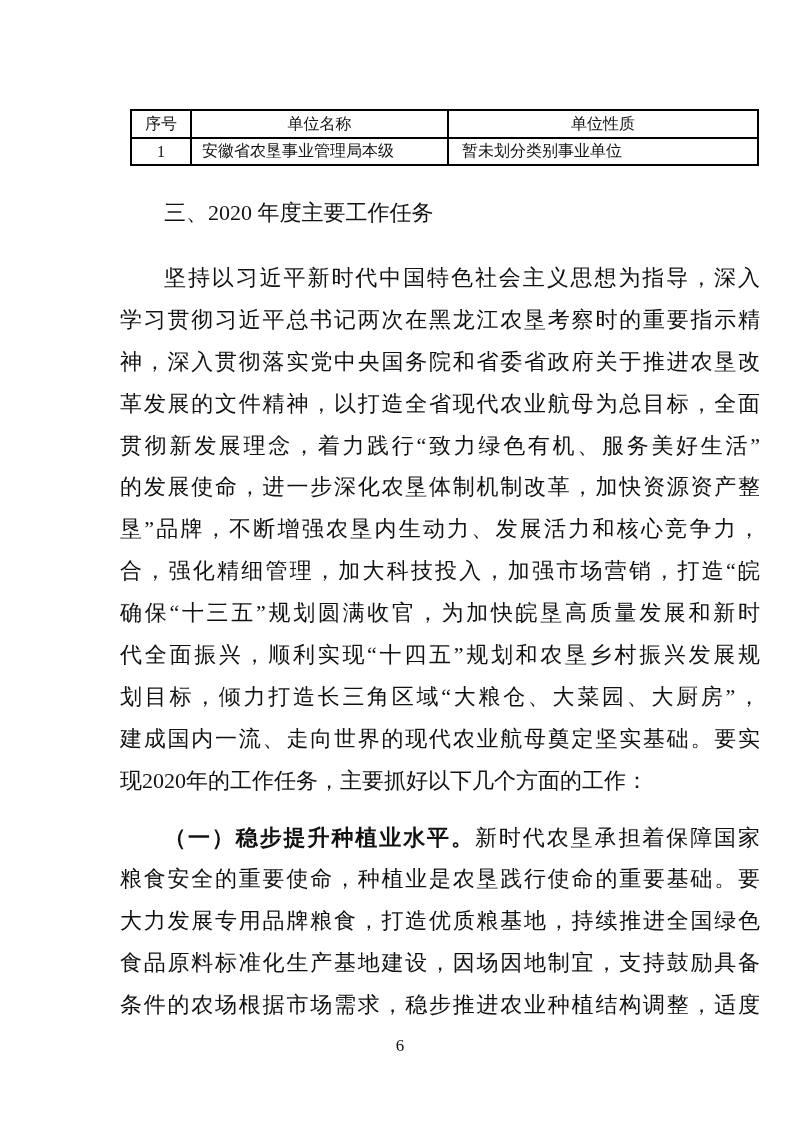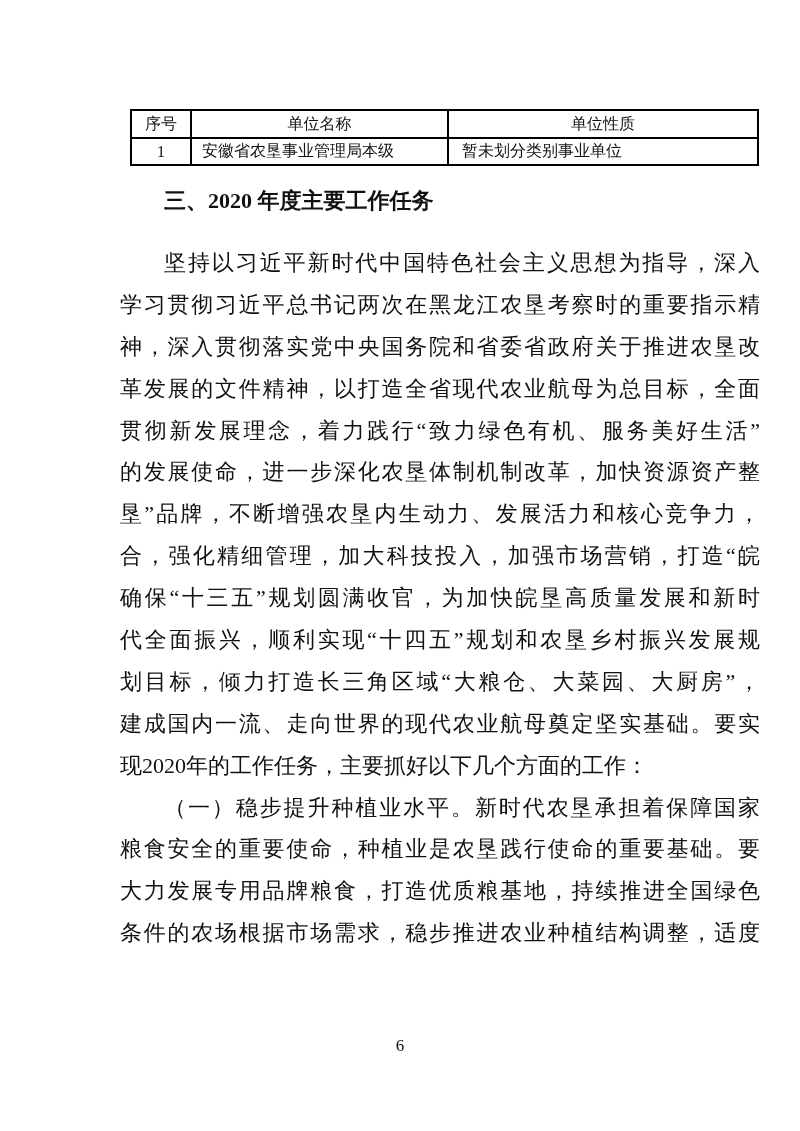--- a/index.html
+++ b/index.html
@@ -30,41 +30,41 @@
   .doc-table th{height:26px;text-align:center;}
   .doc-table td{height:25px;}
   .c-no{width:58px;text-align:center;}
   .c-name{width:245px;}
   td.c-name{padding-left:10px;text-align:left;}
   .c-type{width:295px;}
   td.c-type{padding-left:13px;text-align:left;}
 
   
   .heading{
-    position:absolute;left:120px;top:186px;width:660px;
-    font-size:22px;font-weight:700;line-height:30px;
+    position:absolute;left:120px;top:198px;width:660px;
+    font-size:22px;font-weight:400;line-height:30px;
     text-indent:44px;
     white-space:nowrap;
   }
 
   
   .bodytext{
     position:absolute;left:120px;top:242px;width:640px;
     font-size:22px;
   }
   .line{
     height:41.9px;line-height:41.9px;
     text-align:justify;
     text-align-last:justify;
     text-justify:inter-character;
     overflow:hidden;
   }
   .line.natural{text-align:right;text-align-last:left;}
-  .line.indent{text-indent:44px;}
-  .b{font-weight:400;}
+  .line.indent{text-indent:44px;margin-top:15px;}
+  .b{font-weight:700;}
 
   
   .page-number{
     position:absolute;left:0;top:1036px;width:800px;
     text-align:center;font-size:17px;
   }
 </style>
 </head>
 <body>
 
@@ -102,19 +102,20 @@
         <div class="line"><span>确保“十三五”规划圆满收官，为加快皖垦高质量发展和新时</span></div>
         <div class="line"><span>代全面振兴，顺利实现“十四五”规划和农垦乡村振兴发展规</span></div>
         <div class="line"><span>划目标，倾力打造长三角区域“大粮仓、大菜园、大厨房”，</span></div>
         <div class="line"><span>建成国内一流、走向世界的现代农业航母奠定坚实基础。要实</span></div>
         <div class="line natural"><span>现2020年的工作任务，主要抓好以下几个方面的工作：</span></div>
       </div>
       <div>
         <div class="line indent"><span class="b">（一）稳步提升种植业水平。</span><span>新时代农垦承担着保障国家</span></div>
         <div class="line"><span>粮食安全的重要使命，种植业是农垦践行使命的重要基础。要</span></div>
         <div class="line"><span>大力发展专用品牌粮食，打造优质粮基地，持续推进全国绿色</span></div>
+        <div class="line"><span>食品原料标准化生产基地建设，因场因地制宜，支持鼓励具备</span></div>
         <div class="line"><span>条件的农场根据市场需求，稳步推进农业种植结构调整，适度</span></div>
       </div>
     </div>
 
   <div class="page-number">6</div>
 
 </div>
 
 </body></html>

